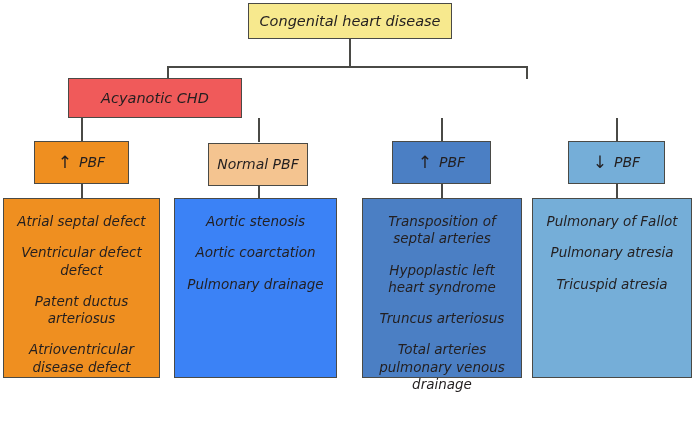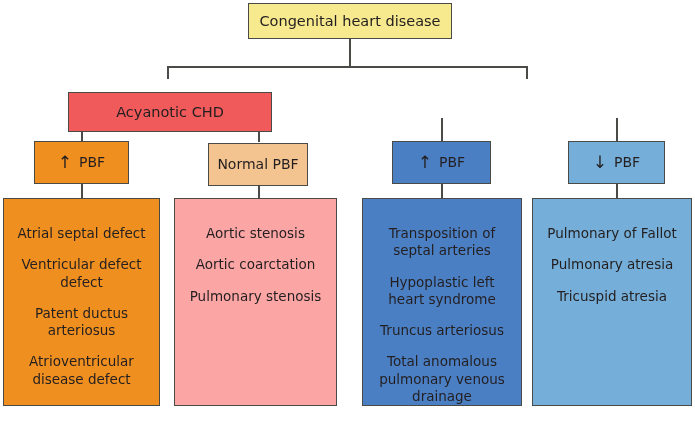--- a/index.html
+++ b/index.html
@@ -24,43 +24,43 @@
     position: absolute;
     box-sizing: border-box;
     border: 1.5px solid #4a4a46;
     display: flex;
     align-items: center;
     justify-content: center;
     text-align: center;
     color: #231f20;
     line-height: 1.25;
     z-index: 2;
+    font-style: italic;
   }
 
   
   .root {
     left: 248px;
     top: 3px;
     width: 204px;
     height: 36px;
     background: #f7e98e;
     font-size: 14.5px;
   }
 
   
   .branch {
     height: 40px;
     font-size: 14.5px;
   }
   .branch-acyanotic {
     left: 68px;
     top: 78px;
-    width: 204px;
+    width: 174px;
     background: #f05a5a;
-    margin-top: 14px;
   }
   .branch-cyanotic {
     left: 424px;
     top: 78px;
     width: 206px;
     background: #56abe0;
   }
 
   
   .pbf {
@@ -74,35 +74,35 @@
     font-family: "DejaVu Sans", sans-serif;
   }
   .pbf-up-acy   { left: 34px;  top: 141px; width: 95px;  background: #ef8f20; }
   .pbf-normal   { left: 208px; top: 143px; width: 100px; background: #f4c490; }
   .pbf-up-cya   { left: 392px; top: 141px; width: 99px;  background: #4b7fc4; }
   .pbf-down-cya { left: 568px; top: 141px; width: 97px;  background: #75aed8; }
 
   
   .list {
     top: 198px;
-    height: 208px;
+    height: 180px;
     flex-direction: column;
     justify-content: flex-start;
-    padding: 26px 8px 8px 8px;
+    padding: 14px 8px 8px 8px;
     font-size: 13.5px;
   }
   .list .entry {
     width: 100%;
     margin-bottom: 14px;
     line-height: 1.28;
   }
   .list .entry:last-child { margin-bottom: 0; }
 
   .list-1 { left: 3px;   width: 157px; background: #ef8f20; }
-  .list-2 { left: 174px; width: 163px; background: #fca5a5; }
+  .list-2 { left: 174px; width: 163px; background: #3b82f6; }
   .list-3 { left: 362px; width: 160px; background: #4b7fc4; }
   .list-4 { left: 532px; width: 160px; background: #75aed8; }
 
   
   .conn {
     position: absolute;
     background: #4a4a46;
     z-index: 1;
   }
   .v { width: 1.5px; }
@@ -176,28 +176,28 @@
   <div class="node list list-1">
     <div class="entry">Atrial septal defect</div>
     <div class="entry">Ventricular defect defect</div>
     <div class="entry">Patent ductus arteriosus</div>
     <div class="entry">Atrioventricular disease defect</div>
   </div>
 
   <div class="node list list-2">
     <div class="entry">Aortic stenosis</div>
     <div class="entry">Aortic coarctation</div>
-    <div class="entry">Pulmonary stenosis</div>
+    <div class="entry">Pulmonary drainage</div>
   </div>
 
   <div class="node list list-3">
     <div class="entry">Transposition of septal arteries</div>
     <div class="entry">Hypoplastic left heart syndrome</div>
     <div class="entry">Truncus arteriosus</div>
-    <div class="entry">Total anomalous pulmonary venous drainage</div>
+    <div class="entry">Total arteries pulmonary venous drainage</div>
   </div>
 
   <div class="node list list-4">
     <div class="entry">Pulmonary of Fallot</div>
     <div class="entry">Pulmonary atresia</div>
     <div class="entry">Tricuspid atresia</div>
   </div>
 
 </div>
 

